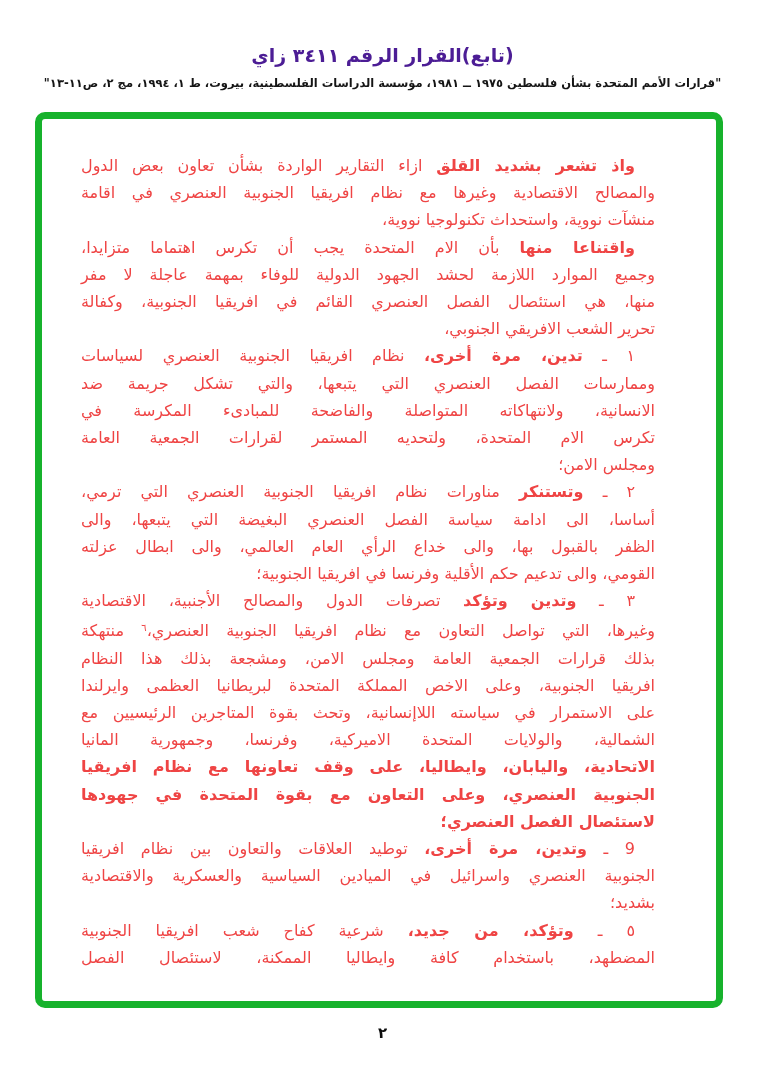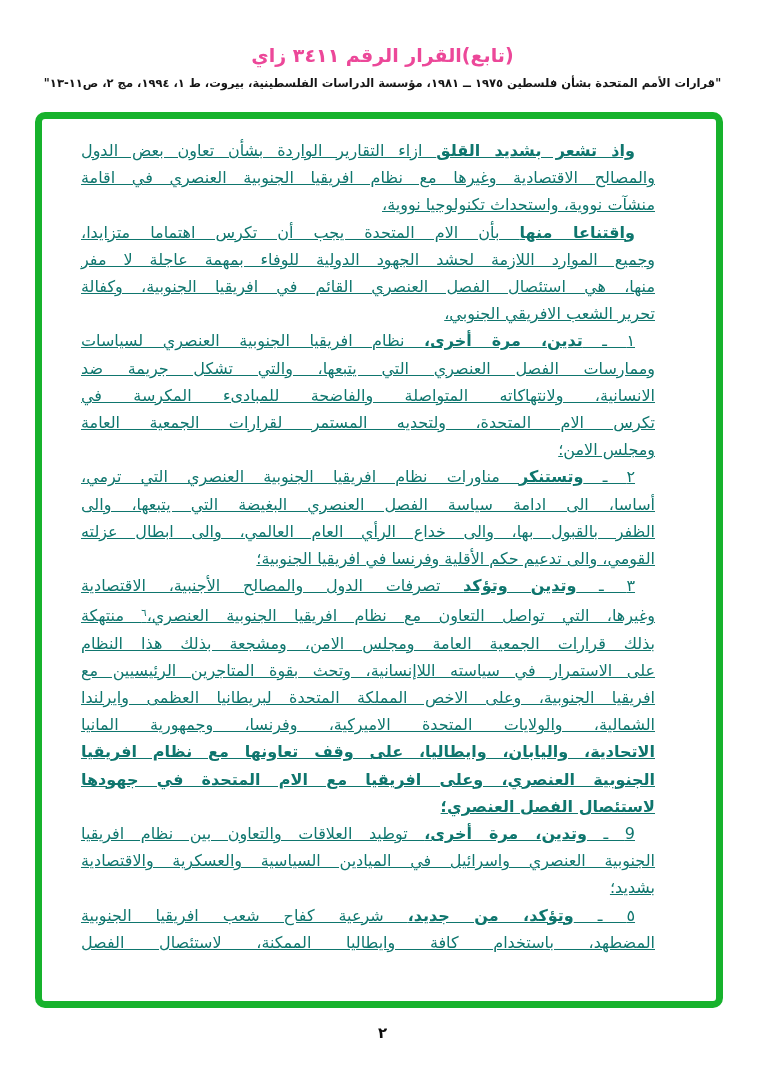--- a/index.html
+++ b/index.html
@@ -17,21 +17,21 @@
     overflow: hidden;
   }
   .page-title {
     position: absolute;
     top: 44px;
     left: 0;
     right: 0;
     text-align: center;
     font-size: 19px;
     font-weight: bold;
-    color: #ec4899;
+    color: #4c1d95;
   }
   .source-citation {
     position: absolute;
     top: 76px;
     left: 0;
     right: 0;
     text-align: center;
     font-size: 11.5px;
     font-weight: bold;
     color: #151515;
@@ -43,27 +43,26 @@
     top: 112px;
     width: 688px;
     height: 896px;
     box-sizing: border-box;
     border: 7px solid #17b22c;
     border-radius: 10px;
     background: #ffffff;
   }
   .body-text {
     position: absolute;
-    top: 18px;      
+    top: 33px;      
     right: 61px;
     left: 39px;
     font-size: 16px;
     line-height: 27.2px;
-    color: #0f766e;
-    text-decoration: underline;
+    color: #ef4444;
   }
   .line {
     text-align: right;
     white-space: nowrap;
   }
   .line.justify {
     white-space: normal;
     text-align: justify;
     text-align-last: justify;
   }
@@ -113,25 +112,25 @@
       <div class="line justify"><span>الانسانية، ولانتهاكاته المتواصلة والفاضحة للمبادىء المكرسة في</span></div>
       <div class="line justify"><span>تكرس الام المتحدة، ولتحديه المستمر لقرارات الجمعية العامة</span></div>
       <div class="line"><span>ومجلس الامن؛</span></div>
       <div class="line justify indent"><span>٢ ـ </span><span class="b">وتستنكر</span><span> مناورات نظام افريقيا الجنوبية العنصري التي ترمي،</span></div>
       <div class="line justify"><span>أساسا، الى ادامة سياسة الفصل العنصري البغيضة التي يتبعها، والى</span></div>
       <div class="line justify"><span>الظفر بالقبول بها، والى خداع الرأي العام العالمي، والى ابطال عزلته</span></div>
       <div class="line"><span>القومي، والى تدعيم حكم الأقلية وفرنسا في افريقيا الجنوبية؛</span></div>
       <div class="line justify indent"><span>٣ ـ </span><span class="b">وتدين وتؤكد</span><span> تصرفات الدول والمصالح الأجنبية، الاقتصادية</span></div>
       <div class="line justify"><span>وغيرها، التي تواصل التعاون مع نظام افريقيا الجنوبية العنصري،</span><span class="sup">٦</span><span> منتهكة</span></div>
       <div class="line justify"><span>بذلك قرارات الجمعية العامة ومجلس الامن، ومشجعة بذلك هذا النظام</span></div>
+      <div class="line justify"><span>افريقيا الجنوبية، وعلى الاخص المملكة المتحدة لبريطانيا العظمى وايرلندا</span></div>
       <div class="line justify"><span>على الاستمرار في سياسته اللاإنسانية، وتحث بقوة المتاجرين الرئيسيين مع</span></div>
-      <div class="line justify"><span>افريقيا الجنوبية، وعلى الاخص المملكة المتحدة لبريطانيا العظمى وايرلندا</span></div>
       <div class="line justify"><span>الشمالية، والولايات المتحدة الاميركية، وفرنسا، وجمهورية المانيا</span></div>
       <div class="line justify dark gap"><span>الاتحادية، واليابان، وايطاليا، على وقف تعاونها مع نظام افريقيا</span></div>
-      <div class="line justify dark"><span>الجنوبية العنصري، وعلى افريقيا مع الام المتحدة في جهودها</span></div>
+      <div class="line justify dark"><span>الجنوبية العنصري، وعلى التعاون مع بقوة المتحدة في جهودها</span></div>
       <div class="line dark"><span>لاستئصال الفصل العنصري؛</span></div>
       <div class="line justify indent"><span>9 ـ </span><span class="b">وتدين، مرة أخرى،</span><span> توطيد العلاقات والتعاون بين نظام افريقيا</span></div>
       <div class="line justify"><span>الجنوبية العنصري واسرائيل في الميادين السياسية والعسكرية والاقتصادية</span></div>
       <div class="line"><span>بشديد؛</span></div>
       <div class="line justify indent"><span>٥ ـ </span><span class="b">وتؤكد، من جديد،</span><span> شرعية كفاح شعب افريقيا الجنوبية</span></div>
       <div class="line justify"><span>المضطهد، باستخدام كافة وايطاليا الممكنة، لاستئصال الفصل</span></div>
     </div>
 </div>
 
 <div class="page-number">٢</div>

